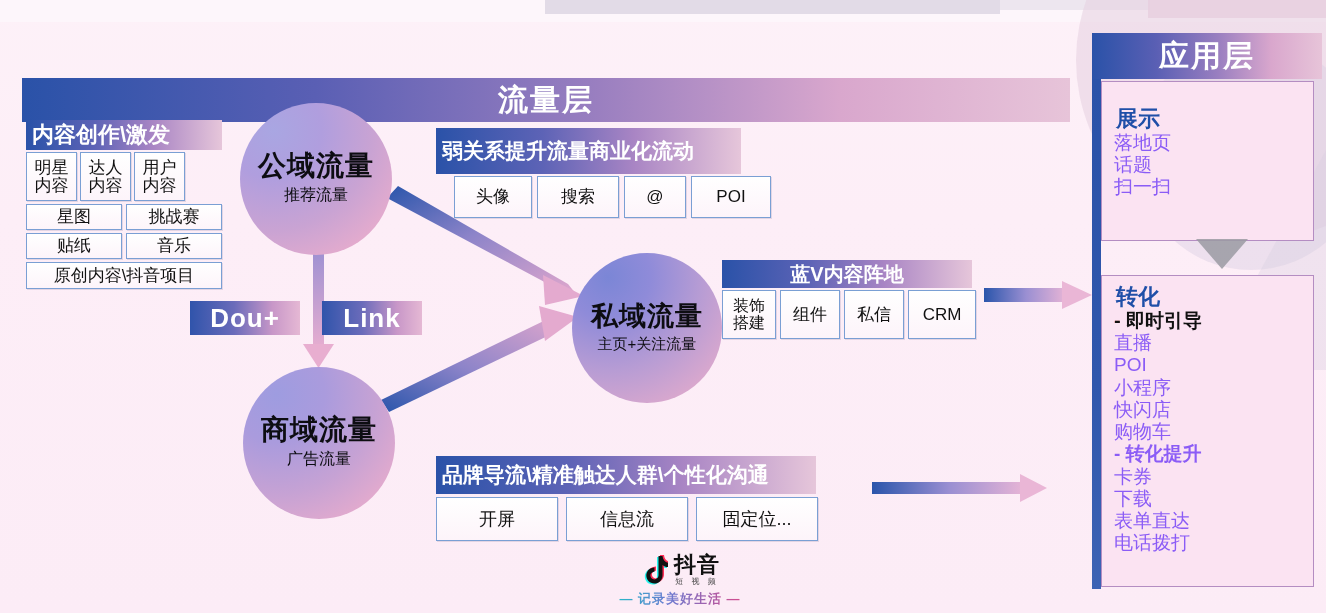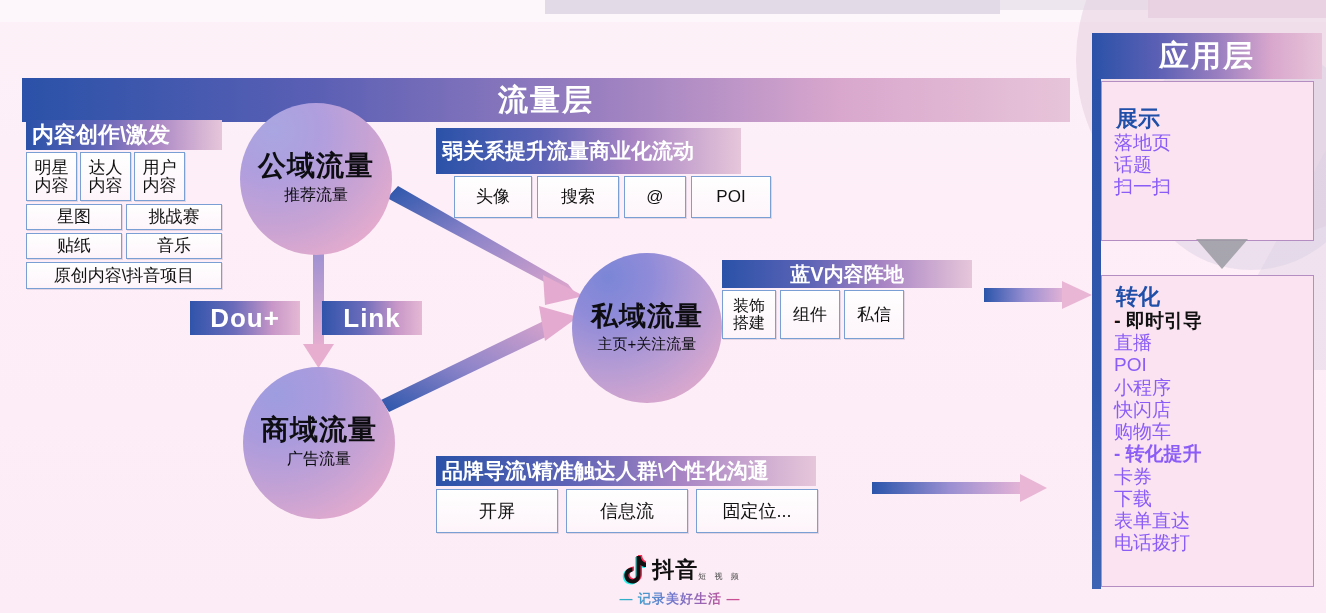--- a/index.html
+++ b/index.html
@@ -64,21 +64,21 @@
   #bluev-group .group-title{width:250px;height:28px;font-size:20px;justify-content:center;}
   #bluev-row{display:flex;gap:4px;margin-top:2px;}
   #bluev-row .cell{height:47px;}
   #bluev-row .cell:nth-child(1){width:52px;flex-direction:column;font-size:16px;}
   #bluev-row .cell:nth-child(2){width:58px;}
   #bluev-row .cell:nth-child(3){width:58px;}
   #bluev-row .cell:nth-child(4){width:66px;}
 
   
   #brand-group{left:436px;top:456px;}
-  #brand-group .group-title{width:380px;height:30px;font-size:21px;padding-left:6px;box-sizing:border-box;}
+  #brand-group .group-title{width:380px;height:38px;font-size:21px;padding-left:6px;box-sizing:border-box;}
   #brand-row{display:flex;gap:8px;margin-top:3px;}
   #brand-row .cell{width:120px;height:42px;font-size:18px;}
 
   
   .bubble{position:absolute;border-radius:50%;display:flex;flex-direction:column;
     align-items:center;justify-content:center;text-align:center;color:#0d0d12;}
   .bubble .main{font-weight:bold;font-size:28px;letter-spacing:1px;line-height:1;}
   .bubble .sub{font-size:16px;margin-top:5px;}
   #bubble-public{left:240px;top:103px;width:152px;height:152px;
     background:radial-gradient(circle at 22% 18%,#a9a6e2 0%,#b09ede 28%,#c9a3d3 58%,#e7accd 85%,#edb6d2 100%);}
@@ -116,21 +116,21 @@
   #triangle-down{position:absolute;left:104px;top:160px;width:0;height:0;
     border-left:26px solid transparent;border-right:26px solid transparent;
     border-top:30px solid #9a9aa2;opacity:.85;}
 
   
   #douyin-logo{position:absolute;left:600px;top:554px;width:160px;height:56px;
     display:flex;flex-direction:column;align-items:center;}
   #douyin-top{display:flex;align-items:center;gap:6px;}
   #douyin-note{position:relative;width:28px;height:32px;}
   #douyin-note svg{position:absolute;left:0;top:0;}
-  #douyin-word{display:flex;flex-direction:row;align-items:flex-end;line-height:1;}
+  #douyin-word{display:flex;flex-direction:column;align-items:center;line-height:1;}
   #douyin-word .big{font-size:22px;font-weight:bold;color:#111;letter-spacing:1px;}
   #douyin-word .small{font-size:8px;color:#444;letter-spacing:3px;margin-top:2px;}
   #douyin-tagline{margin-top:4px;font-size:13px;font-weight:bold;
     background:linear-gradient(90deg,#28b6c8 0%,#6a7ad0 40%,#d34b8e 100%);
     -webkit-background-clip:text;background-clip:text;color:transparent;letter-spacing:1px;}
 </style>
 </head>
 <body>
 
 <div id="stage">
@@ -236,20 +236,21 @@
 
   <div class="group" id="bluev-group">
     <div class="group-title">蓝V内容阵地</div>
     <div id="bluev-row">
       <div class="cell">
         <span style="white-space:pre-line">装饰
 搭建</span>
       </div>
       <div class="cell">组件</div>
       <div class="cell">私信</div>
+      <div class="cell">CRM</div>
     </div>
   </div>
 
   <div class="group" id="brand-group">
     <div class="group-title">品牌导流\精准触达人群\个性化沟通</div>
     <div id="brand-row">
       <div class="cell">开屏</div>
       <div class="cell">信息流</div>
       <div class="cell">固定位...</div>
     </div>

